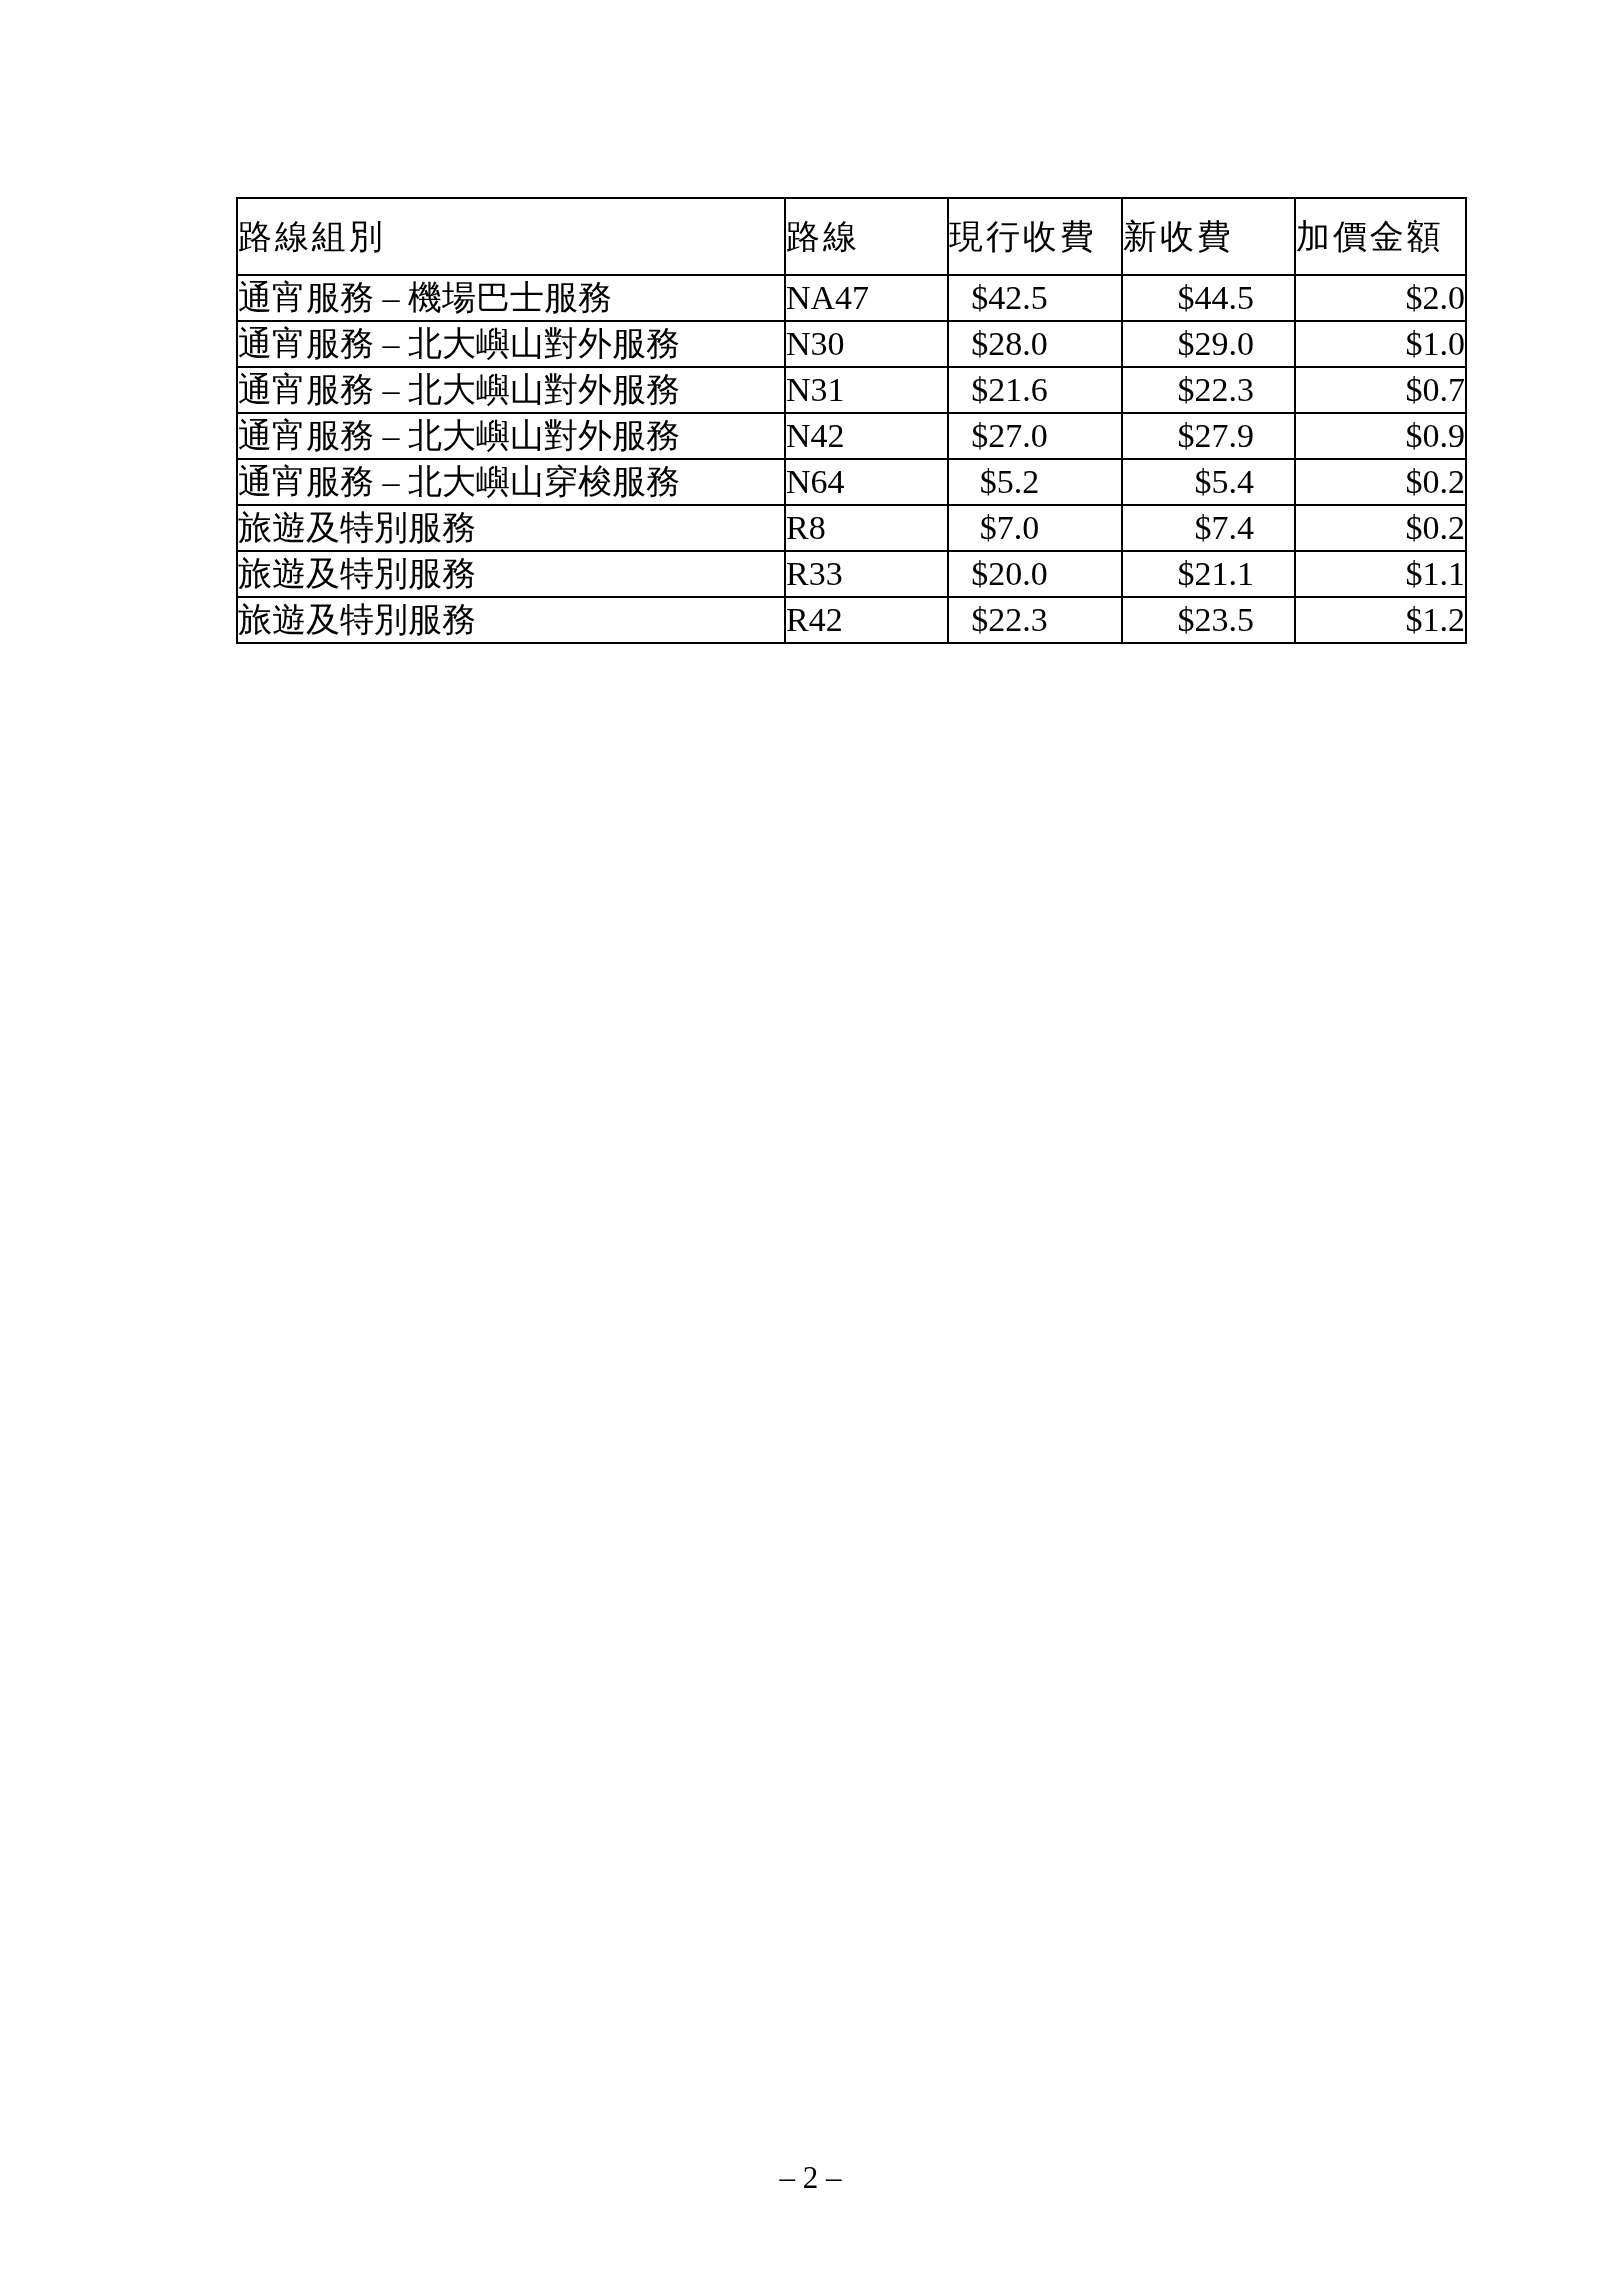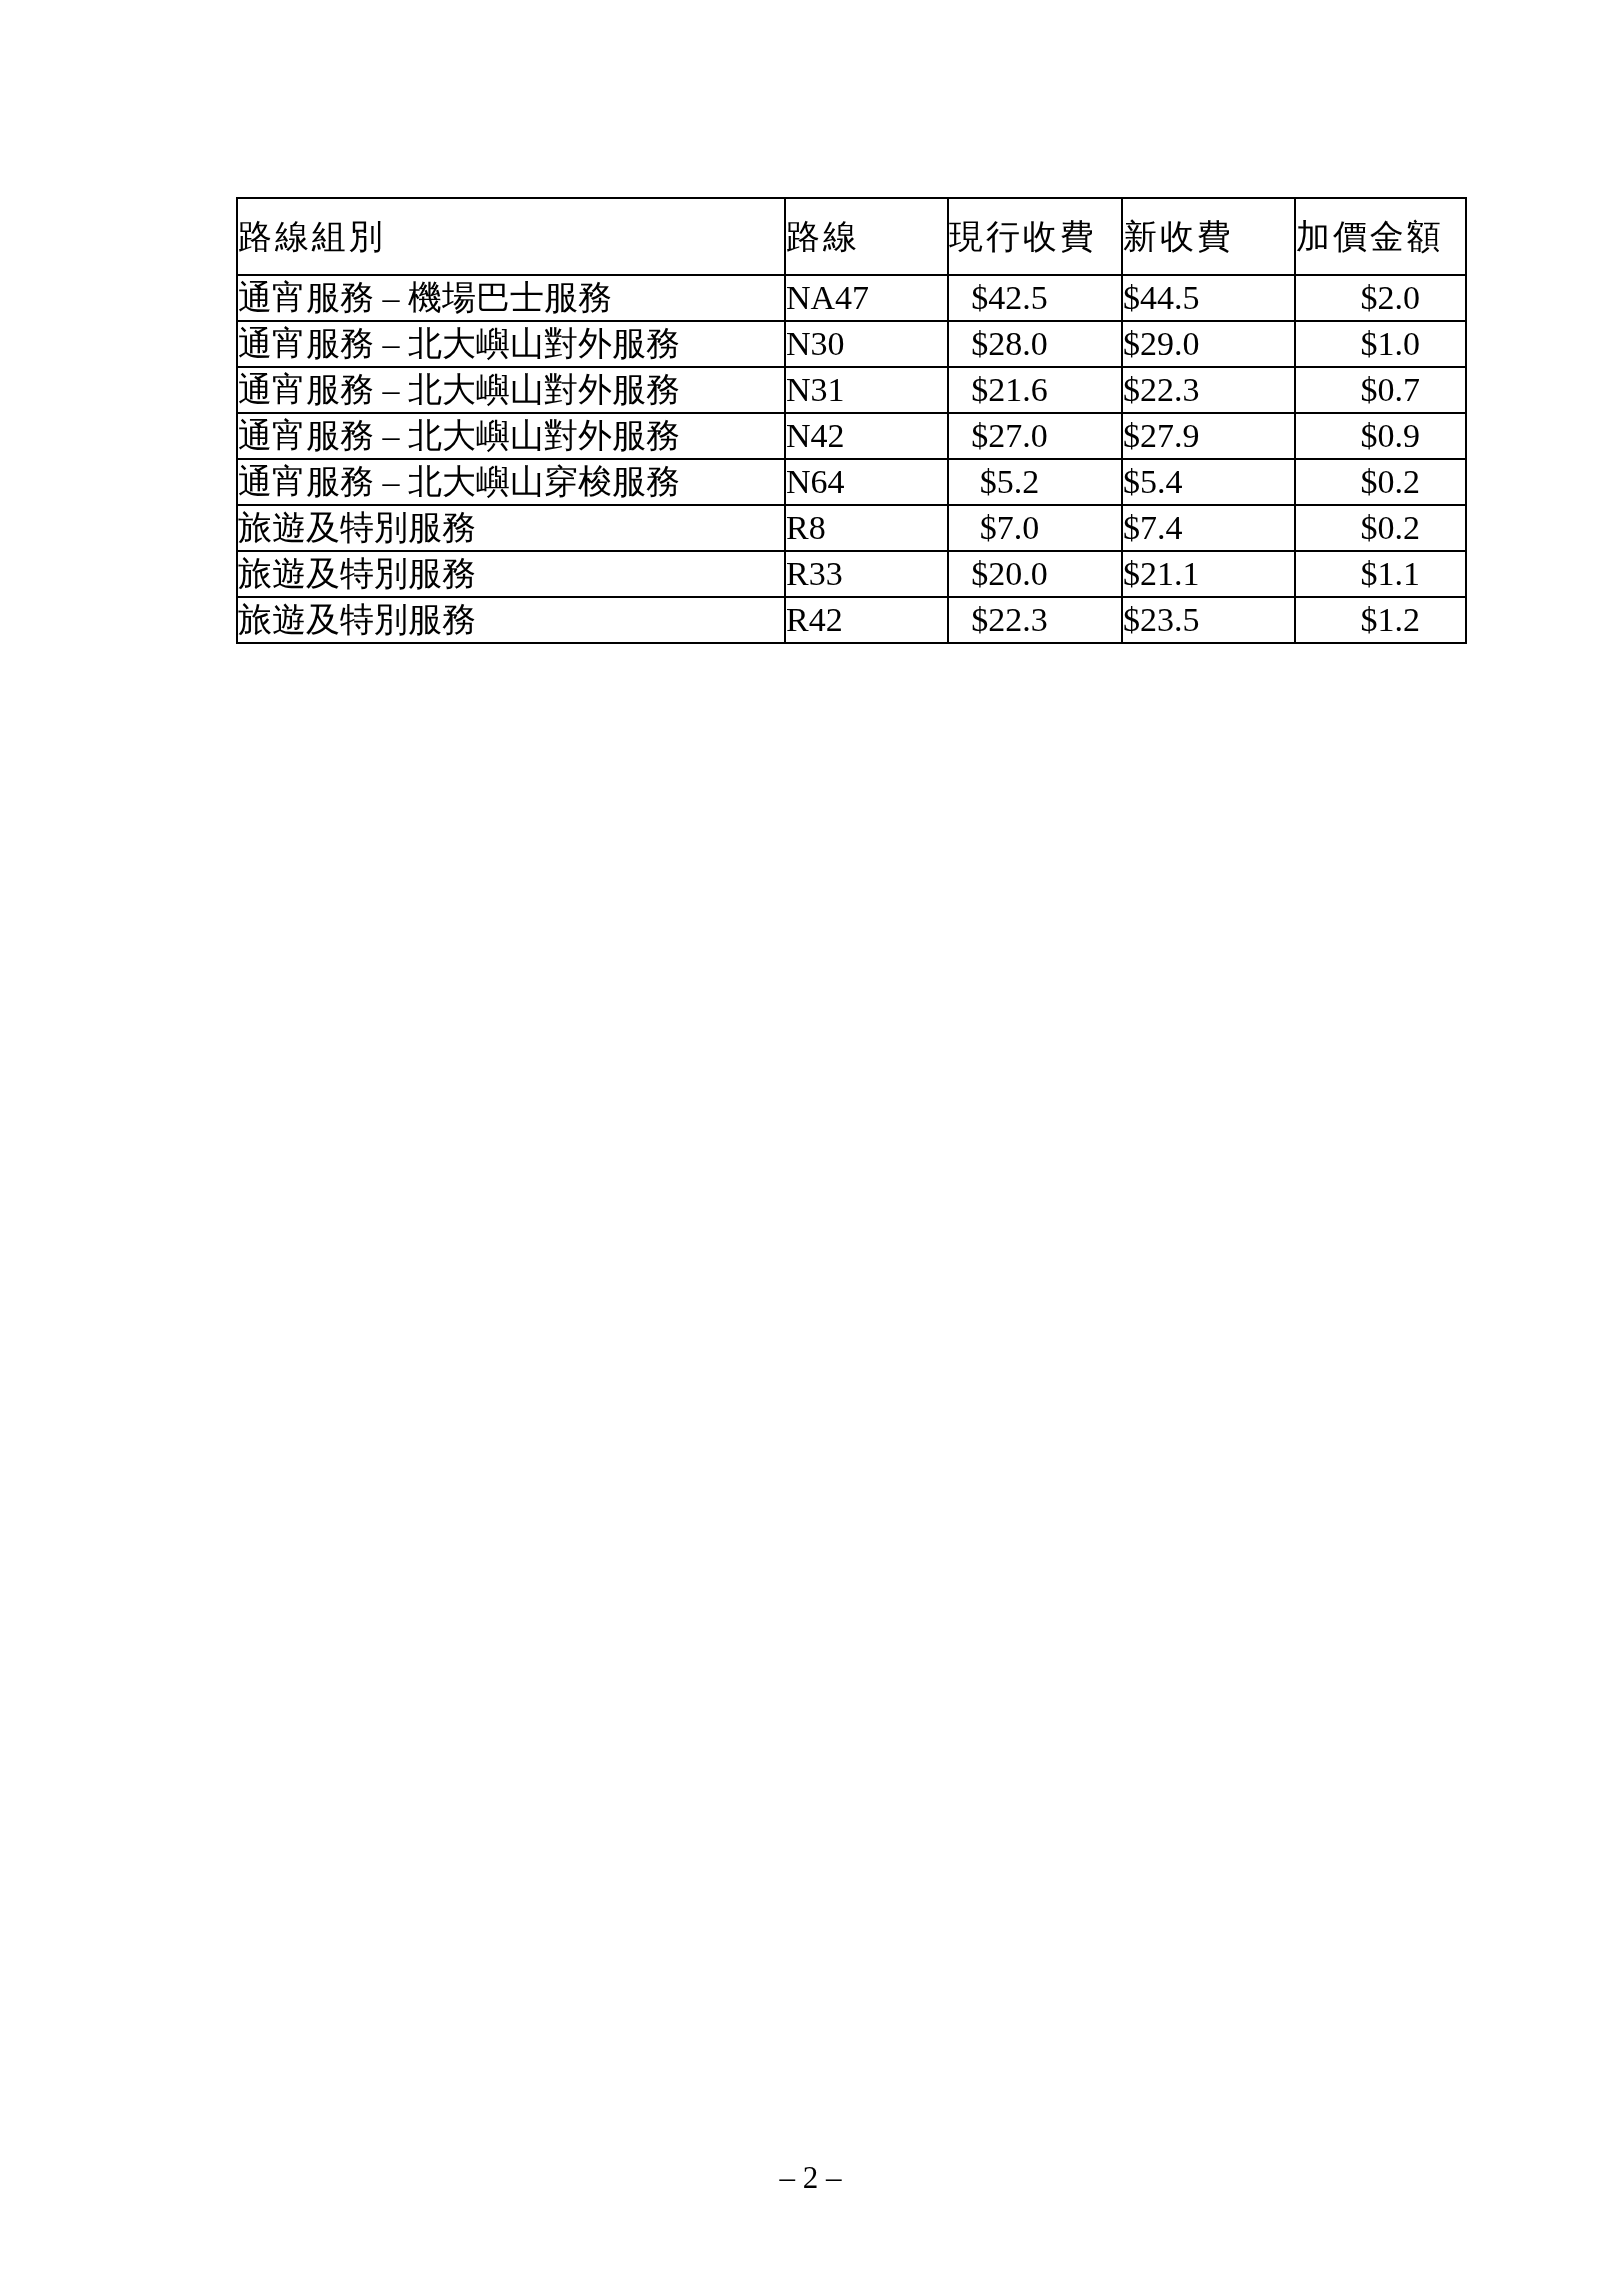--- a/index.html
+++ b/index.html
@@ -59,26 +59,26 @@
   }
   .cell-center {
     text-align: left;
   }
   td.cell-current {
     text-align: center;
     padding-right: 51px;
     border-radius: 10px;
   }
   td.cell-new {
+    text-align: right;
     padding-right: 40px;
     font-family: Liberation Serif, serif;
   }
   td.cell-increase {
     text-align: right;
-    padding-right: 45px;
   }
   .page-number {
     position: absolute;
     left: 0;
     top: 2158px;
     width: 1621px;
     text-align: center;
     font-size: 31px;
     line-height: 39px;
     color: #000000;

